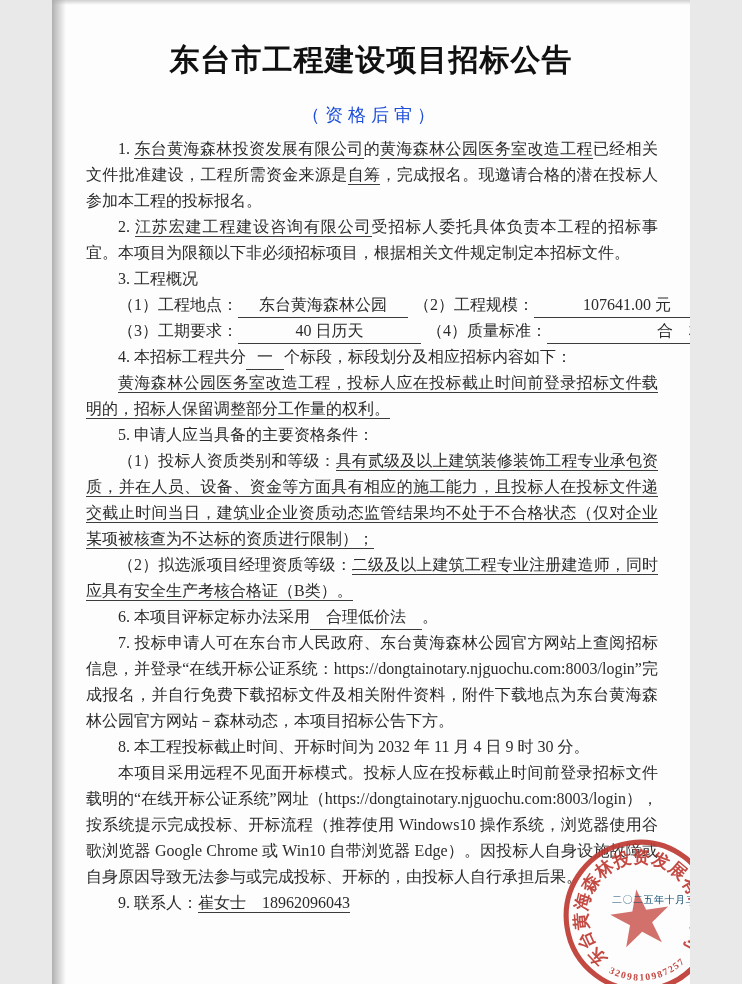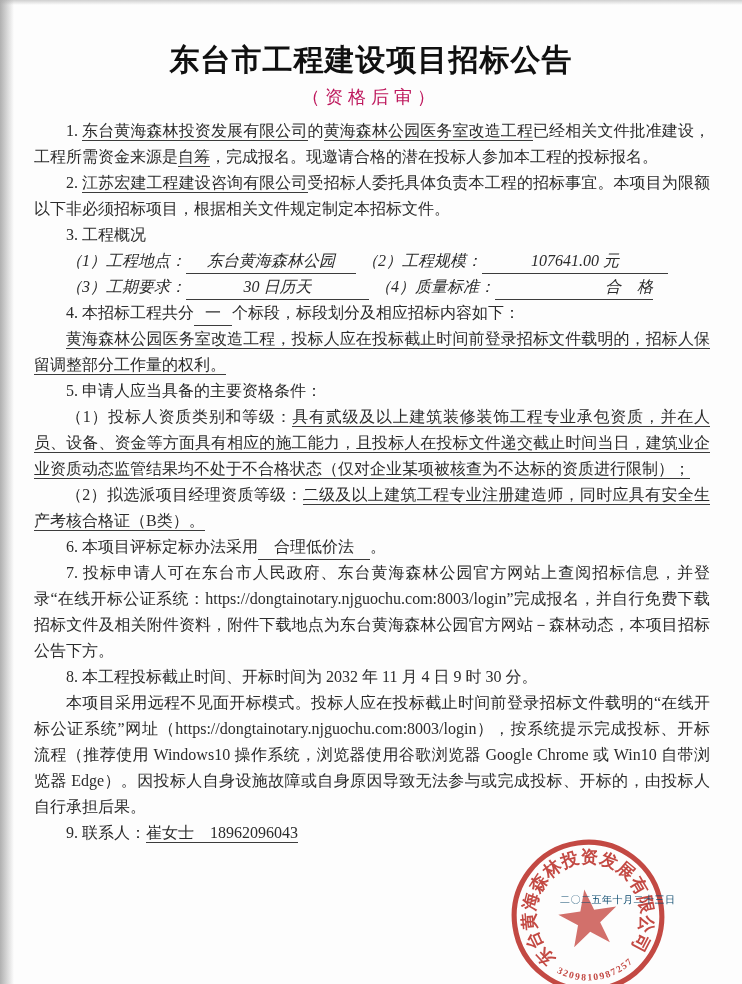--- a/index.html
+++ b/index.html
@@ -1,17 +1,17 @@
 <!DOCTYPE html>
 <html><head>
 <meta charset="utf-8">
 <style>
   html,body { margin:0; padding:0; background:#e9e9e9; }
   .page {
-    position:relative; width:742px; height:984px; margin:0 auto;
+    position:relative; width:638px; height:984px; margin:0 auto;
     background:#fdfdfd; overflow:hidden;
     font-family:"Liberation Serif","DejaVu Serif",serif;
     color:#2b2b2b;
   }
   .page::before { 
     content:""; position:absolute; left:0; top:0; bottom:0; width:14px;
     background:linear-gradient(90deg, rgba(150,150,150,.75), rgba(255,255,255,0));
     z-index:5; pointer-events:none;
   }
   .page::after { 
@@ -20,38 +20,38 @@
     z-index:5; pointer-events:none;
   }
   .title {
     margin:42px 0 0 0; text-align:center;
     font-family:"Liberation Sans","DejaVu Sans",sans-serif;
     font-size:30px; font-weight:bold; color:#101010; letter-spacing:1px;
     line-height:36px;
   }
   .subtitle {
     text-align:center; font-size:18px; letter-spacing:5px;
-    color:#be185d; line-height:26px; margin-top:6px;
+    color:#1d4ed8; line-height:26px; margin-top:24px;
   }
   .doc-body {
     margin:8px 32px 0 34px;
     font-size:16px; line-height:26px; text-align:justify;
     overflow-wrap:break-word;
   }
   .doc-body p { margin:0; text-indent:2em; }
   .u { border-bottom:1px solid #3c3c3c; padding-bottom:1px; }
   .blank {
     display:inline-block; text-indent:0; text-align:center;
     border-bottom:1px solid #3c3c3c; vertical-align:bottom;
     line-height:24px;
   }
   .w170 { width:170px; } .w188 { width:186px; }
   .w183 { width:183px; } .w158 { width:158px;text-align:right; }
   .w38  { width:38px; }  .w112 { width:112px; }
-  .row { padding-left:2em; white-space:nowrap;font-style:italic; }
+  .row { padding-left:2em; white-space:nowrap; }
   .gap { display:inline-block; width:6px; }
   .dateline {
     position:absolute; left:560px; top:893px; z-index:3;
     font-size:10px; color:#0c4a6e; letter-spacing:0.5px; white-space:nowrap;
   }
   .seal {
     position:absolute; left:506px; top:834px; width:164px; height:164px;
     z-index:2; opacity:.92; transform:rotate(-8deg);
   }
   .seal text {
@@ -69,21 +69,21 @@
   <div class="doc-body">
 
     <p><span>1. </span><span class="u">东台黄海森林投资发展有限公司</span><span>的</span><span class="u">黄海森林公园医务室改造工程</span><span>已经相关文件批准建设，工程所需资金来源是</span><span class="u">自筹</span><span>，完成报名。现邀请合格的潜在投标人参加本工程的投标报名。</span></p>
 
     <p><span>2. </span><span class="u">江苏宏建工程建设咨询有限公司</span><span>受招标人委托具体负责本工程的招标事宜。本项目为限额以下非必须招标项目，根据相关文件规定制定本招标文件。</span></p>
 
     <p>3. 工程概况</p>
 
     <div class="row"><span>（1）工程地点：</span><span class="blank w170">东台黄海森林公园</span><span class="gap"></span><span>（2）工程规模：</span><span class="blank w188">107641.00 元</span></div>
 
-    <div class="row"><span>（3）工期要求：</span><span class="blank w183">30 日历天</span><span class="gap"></span><span>（4）质量标准：</span><span class="blank w158">合　格</span></div>
+    <div class="row"><span>（3）工期要求：</span><span class="blank w183">40 日历天</span><span class="gap"></span><span>（4）质量标准：</span><span class="blank w158">合　格</span></div>
 
     <p><span>4. 本招标工程共分</span><span class="blank w38">一</span><span>个标段，标段划分及相应招标内容如下：</span></p>
 
     <p><span class="u">黄海森林公园医务室改造工程，投标人应在投标截止时间前登录招标文件载明的，招标人保留调整部分工作量的权利。</span></p>
 
 
     <p>5. 申请人应当具备的主要资格条件：</p>
 
     <p><span>（1）投标人资质类别和等级：</span><span class="u">具有贰级及以上建筑装修装饰工程专业承包资质，并在人员、设备、资金等方面具有相应的施工能力，且投标人在投标文件递交截止时间当日，建筑业企业资质动态监管结果均不处于不合格状态（仅对企业某项被核查为不达标的资质进行限制）；</span></p>
 

